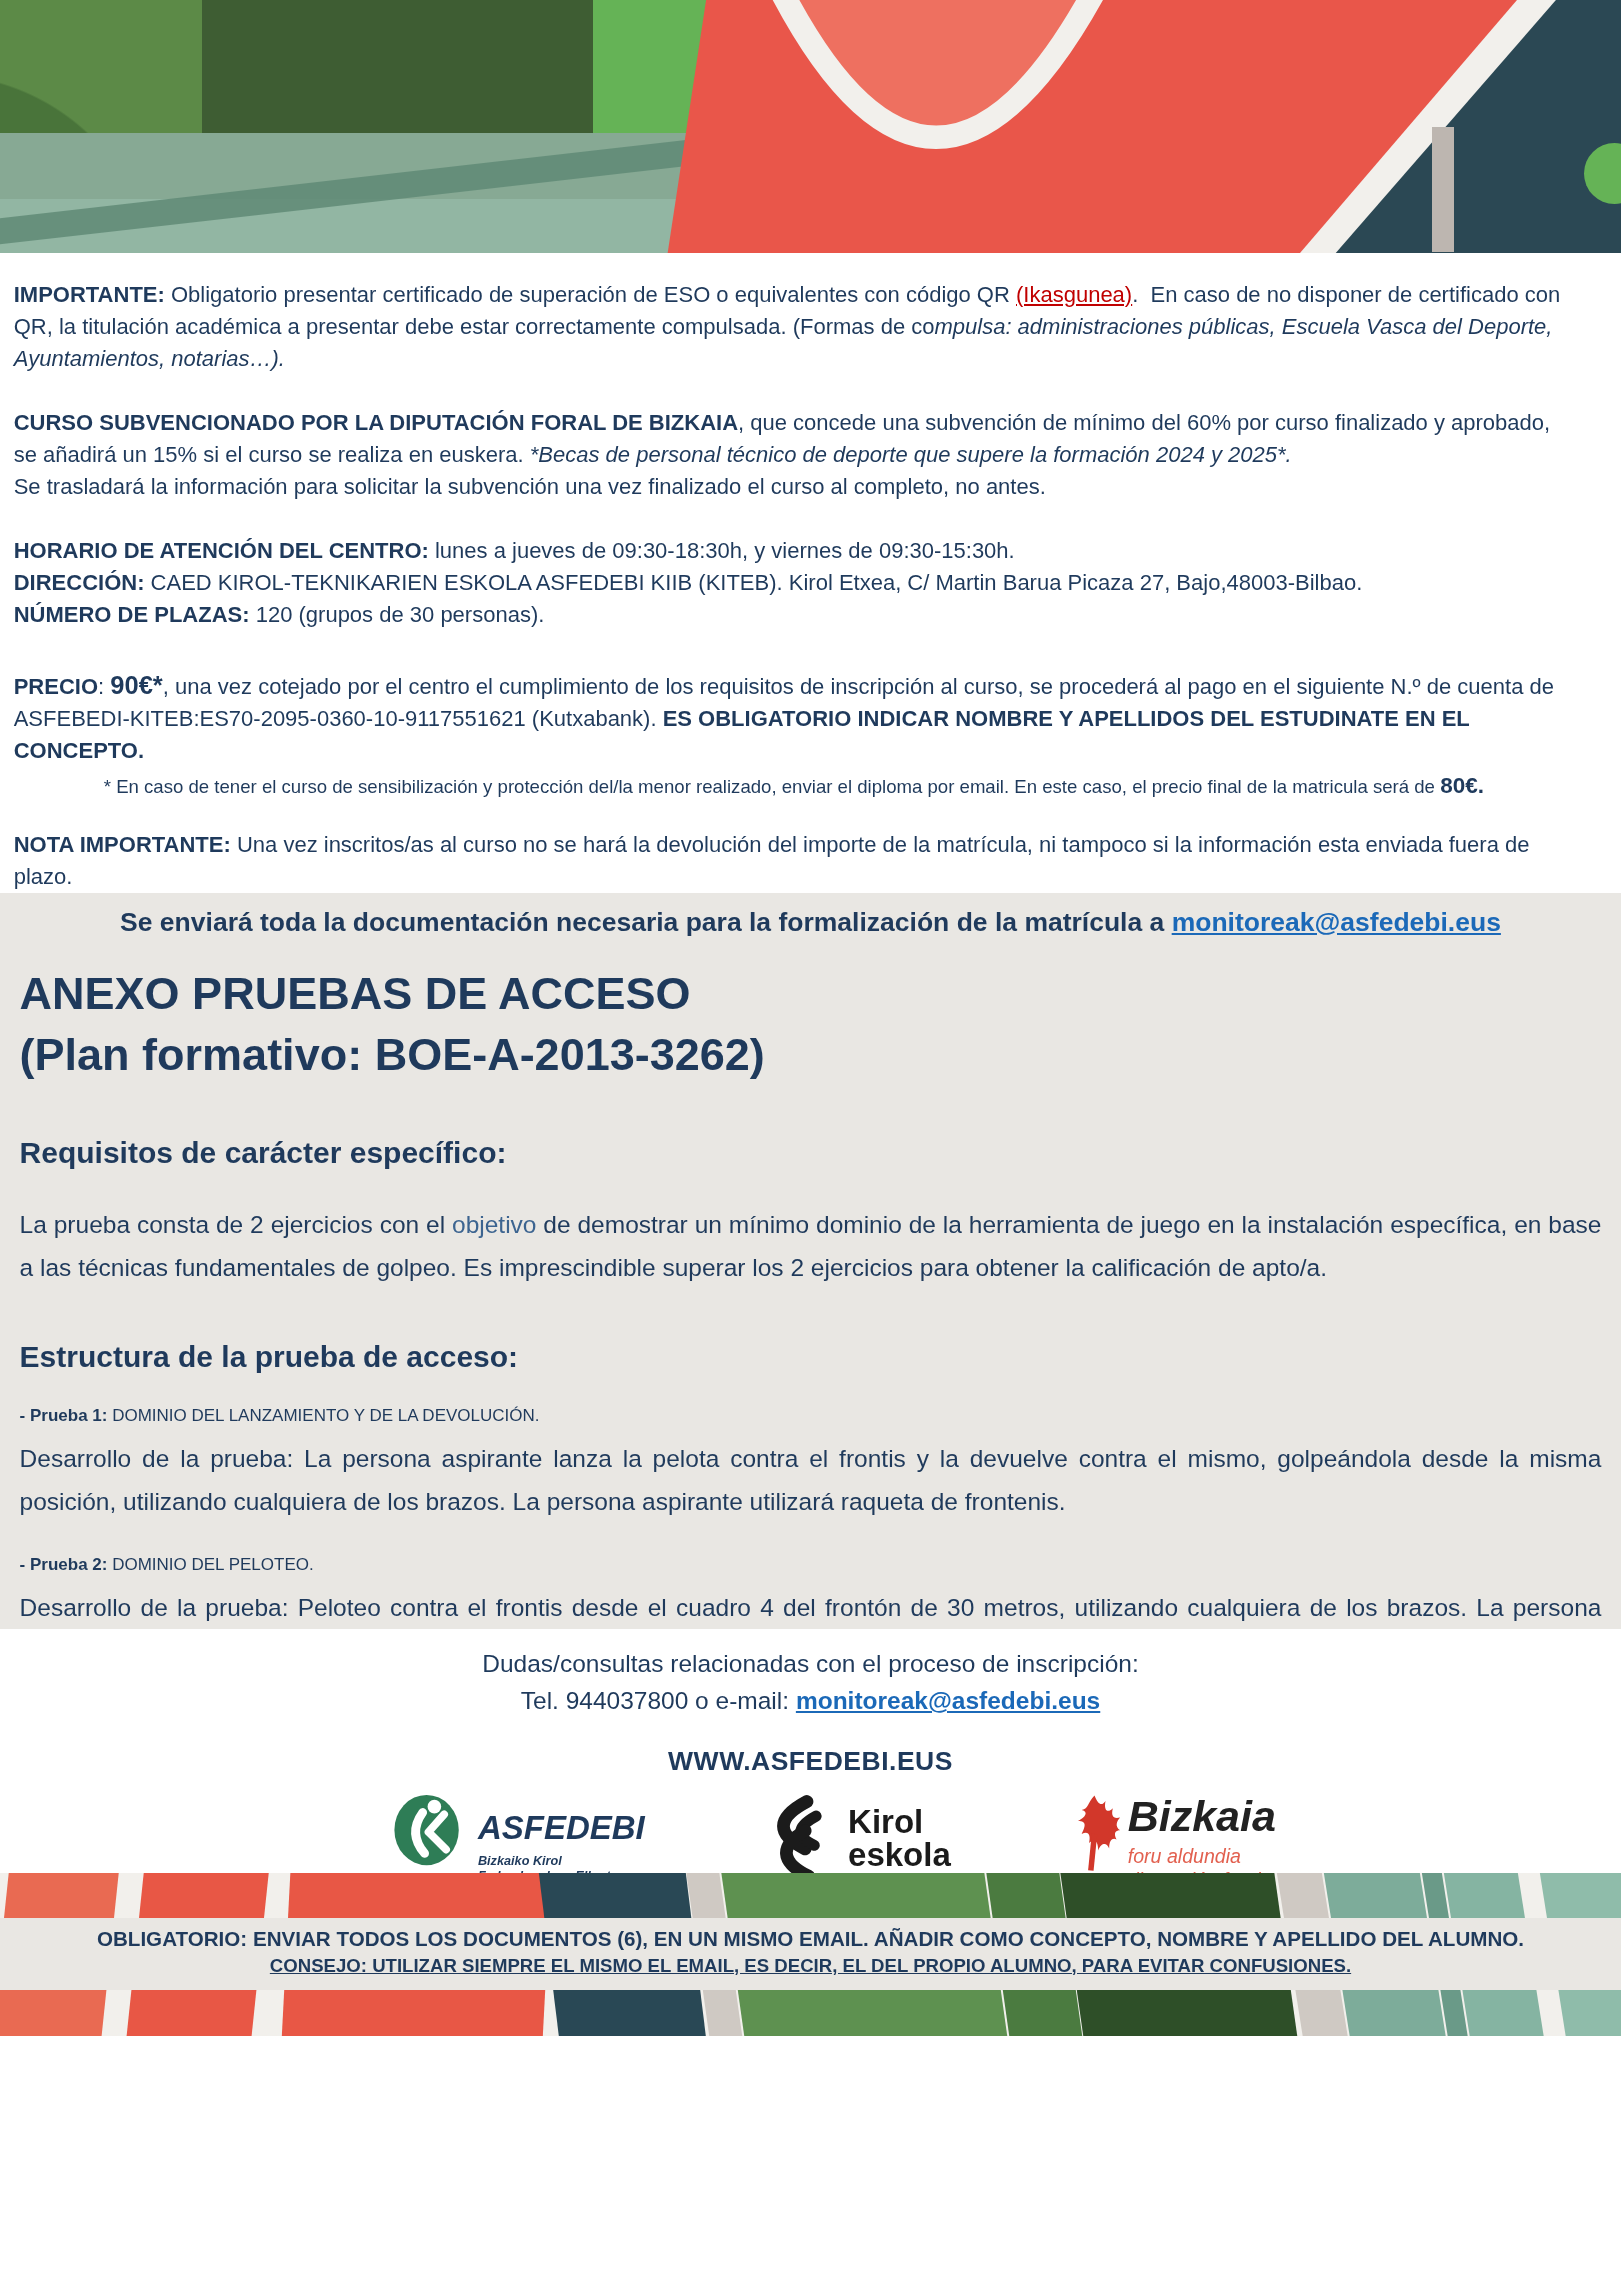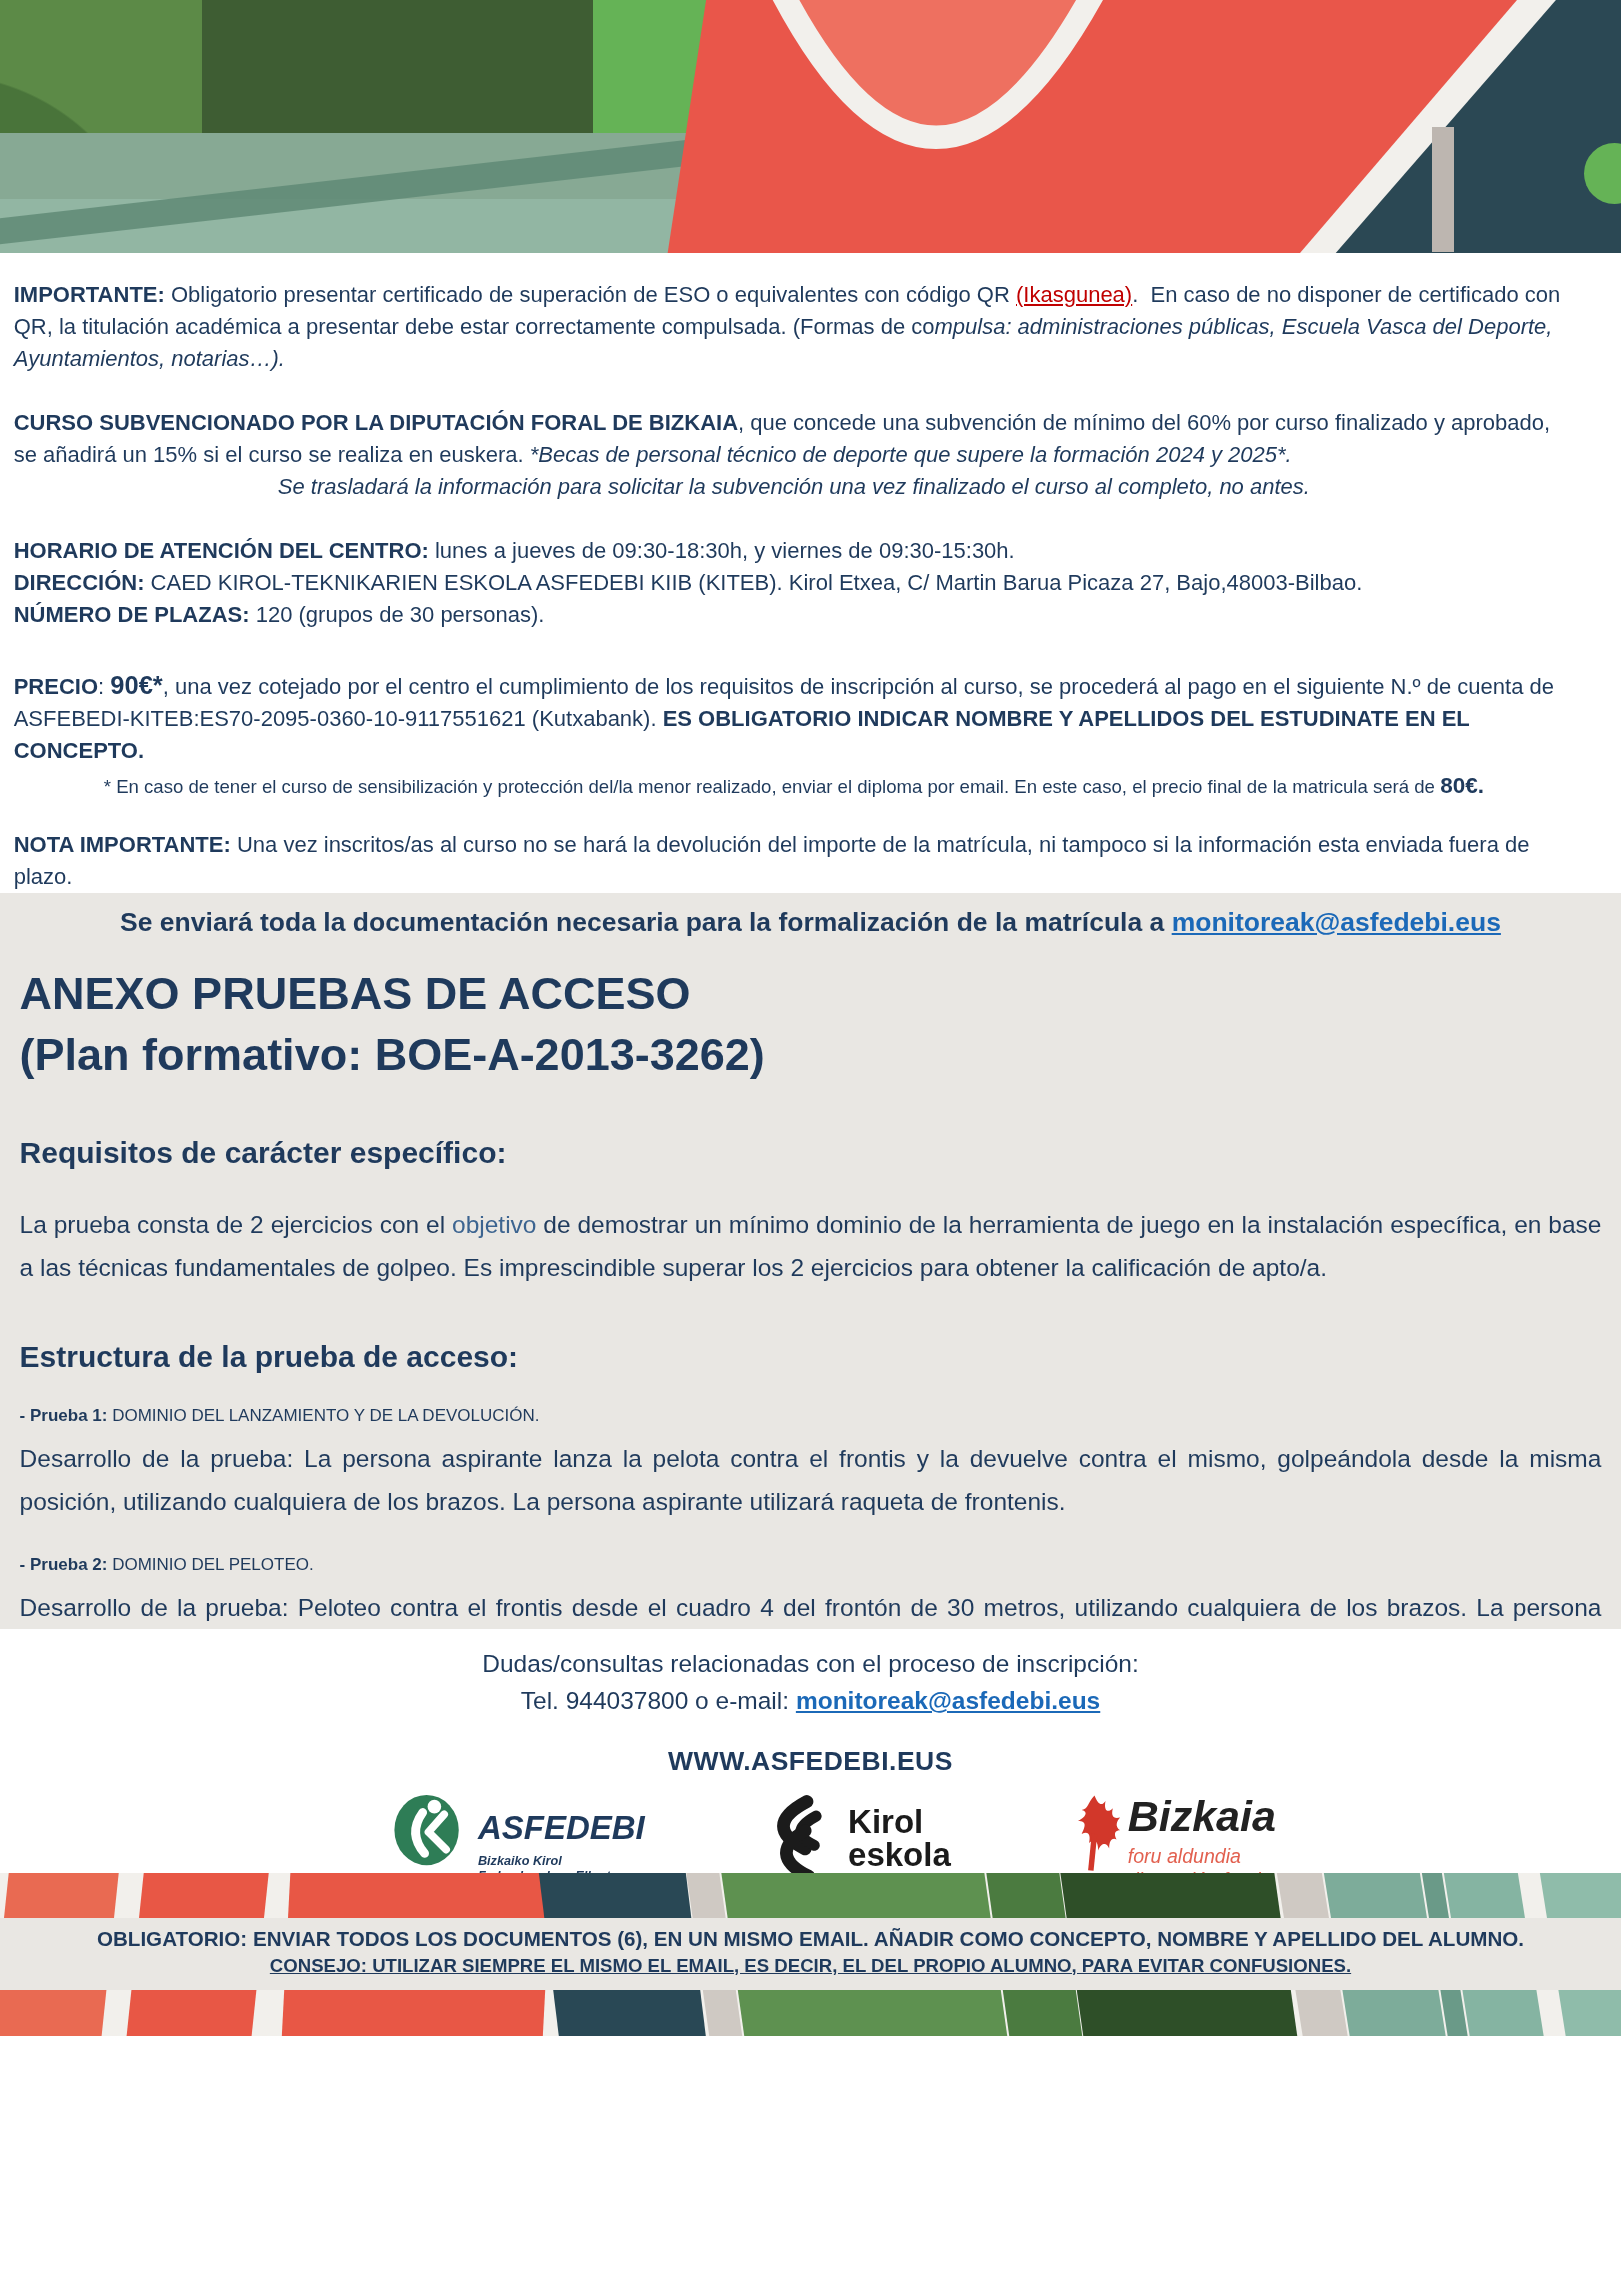--- a/index.html
+++ b/index.html
@@ -31,21 +31,21 @@
     clip-path:polygon(1517px 0,1572px 0,1355px 253px,1300px 253px);background:#f2f0ec;}
   .bt-teal{position:absolute;left:1255px;top:0;width:367px;height:253px;background:#2b4854;
     clip-path:polygon(82% 0,100% 0,100% 100%,22% 100%);}
   .bt-graybar{position:absolute;left:1432px;top:127px;width:21.6px;height:125px;background:#bdb6b0;}
   .bt-circle{position:absolute;left:1584px;top:143px;width:61px;height:61px;border-radius:50%;background:#65b356;}
 
   
   .section-intro{padding:25.5px 47px 0 13.7px;font-size:22px;line-height:32px;border-radius:32px;}
   .p-intro{margin-bottom:32px;}
   .p-curso{margin-bottom:0;}
-  .center-line{text-align:center;font-style:italic;}
+  .center-line{}
   .p-info{margin-top:32px;margin-bottom:38px;line-height:32px;}
   .p-precio{margin-bottom:3.9px;}
   .precio-big{font-weight:bold;font-size:25.5px;}
   .footnote{text-align:center;font-size:18.6px;line-height:32px;margin:2px 39px 25.5px 39px;}
   .footnote-big{font-weight:bold;font-size:22.5px;}
   .p-nota{margin-bottom:0;}
 
   
   .section-gray{background:var(--band-gray);height:736px;padding:0 19.6px;overflow:hidden;}
   .matricula-band{padding-top:13.7px;font-size:26.5px;font-weight:bold;text-align:center;}

